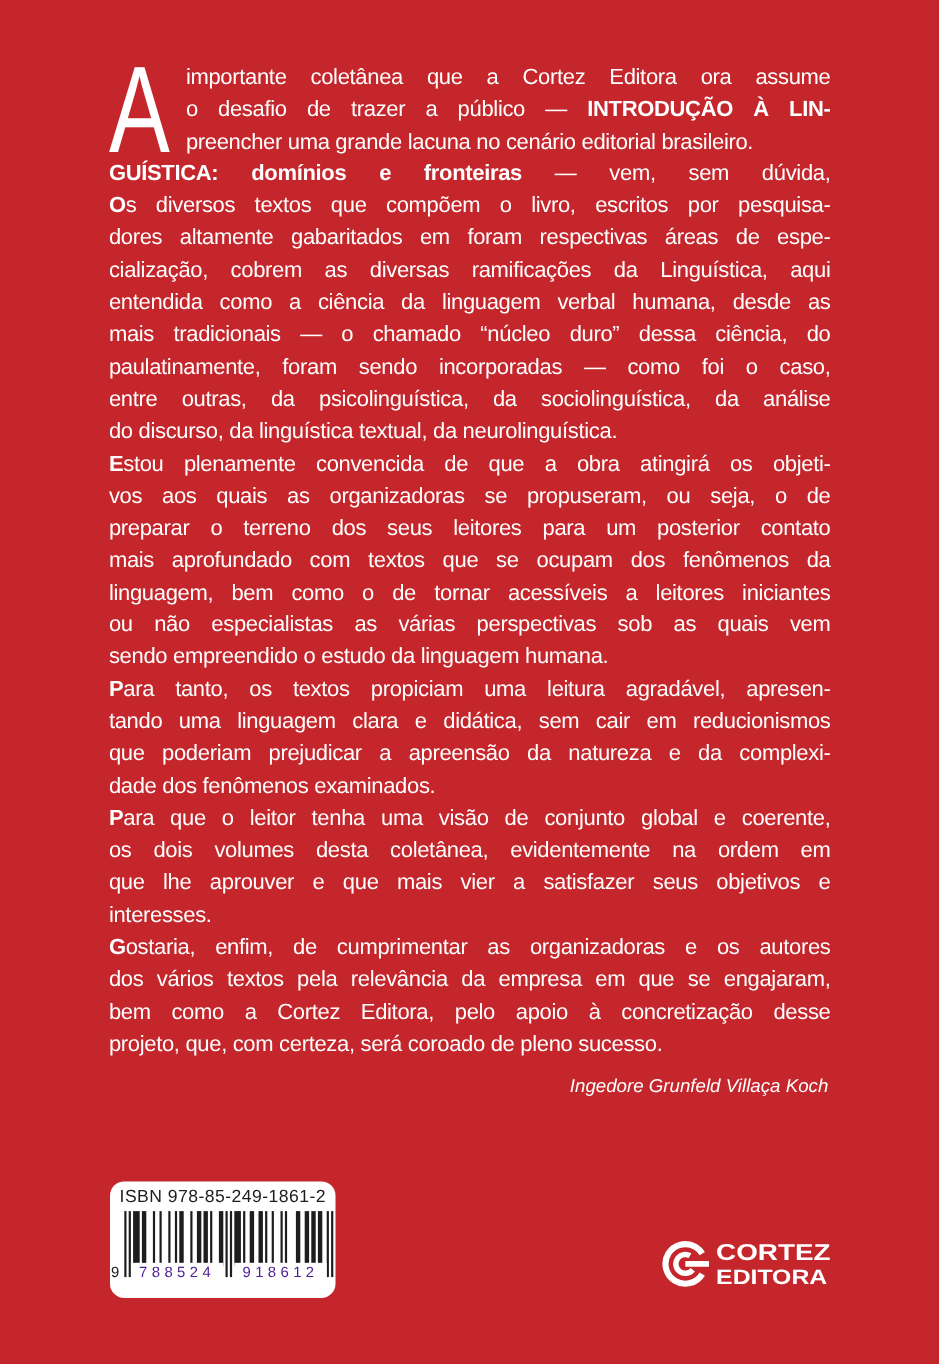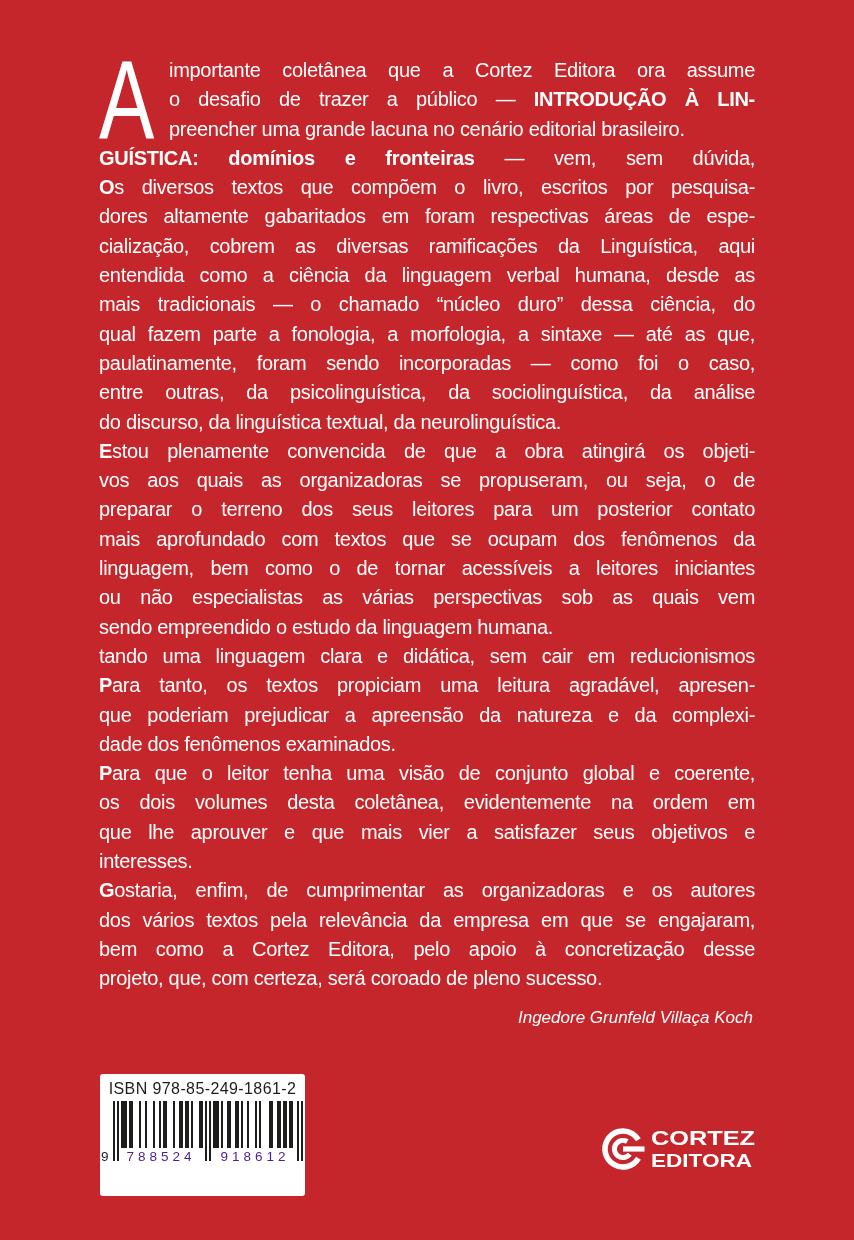--- a/index.html
+++ b/index.html
@@ -27,22 +27,22 @@
   }
   .ln.last{text-align-last:left;}
   .ln .b{font-weight:bold;}
   .signature{
     clear:both;margin-top:14px;
     font-size:17px;font-style:italic;text-align:right;
     padding-right:2px;letter-spacing:0;
   }
   
   .isbn-box{
-    position:absolute;left:100px;top:1074px;width:205px;height:122px;
-    background:#ffffff;color:#1d1d1b;border-radius:3px;
+    position:absolute;left:100px;top:1074px;width:205px;height:106px;
+    background:#ffffff;color:#1d1d1b;border-radius:13px;
   }
   .isbn-label{
     margin-top:6px;text-align:center;
     font-size:16px;letter-spacing:0.4px;font-weight:400;color:#1d1d1b;
   }
   .barcode{position:relative;width:190px;height:66px;margin:3px 0 0 13px;}
   .bars div{position:absolute;top:0;background:#1d1d1b;}
   .bc-strip{
     position:absolute;top:47px;height:17px;background:#ffffff;
     width:84px;text-align:center;
@@ -68,33 +68,32 @@
 
     <div class="ln"><span>importante coletânea que a Cortez Editora ora assume</span></div>
         <div class="ln"><span>o desafio de trazer a público — </span><span class="b">INTRODUÇÃO À LIN-</span></div>
         <div class="ln last"><span>preencher uma grande lacuna no cenário editorial brasileiro.</span></div>
         <div class="ln"><span class="b">GUÍSTICA: domínios e fronteiras</span><span> — vem, sem dúvida,</span></div>
         <div class="ln"><span class="b">O</span><span>s diversos textos que compõem o livro, escritos por pesquisa-</span></div>
         <div class="ln"><span>dores altamente gabaritados em foram respectivas áreas de espe-</span></div>
         <div class="ln"><span>cialização, cobrem as diversas ramificações da Linguística, aqui</span></div>
         <div class="ln"><span>entendida como a ciência da linguagem verbal humana, desde as</span></div>
         <div class="ln"><span>mais tradicionais — o chamado “núcleo duro” dessa ciência, do</span></div>
-        <div class="ln"><span>qual fazem parte a fonologia, a morfologia, a sintaxe — até as que,</span></div>
         <div class="ln"><span>paulatinamente, foram sendo incorporadas — como foi o caso,</span></div>
         <div class="ln"><span>entre outras, da psicolinguística, da sociolinguística, da análise</span></div>
         <div class="ln last"><span>do discurso, da linguística textual, da neurolinguística.</span></div>
         <div class="ln"><span class="b">E</span><span>stou plenamente convencida de que a obra atingirá os objeti-</span></div>
         <div class="ln"><span>vos aos quais as organizadoras se propuseram, ou seja, o de</span></div>
         <div class="ln"><span>preparar o terreno dos seus leitores para um posterior contato</span></div>
         <div class="ln"><span>mais aprofundado com textos que se ocupam dos fenômenos da</span></div>
         <div class="ln"><span>linguagem, bem como o de tornar acessíveis a leitores iniciantes</span></div>
         <div class="ln"><span>ou não especialistas as várias perspectivas sob as quais vem</span></div>
         <div class="ln last"><span>sendo empreendido o estudo da linguagem humana.</span></div>
+        <div class="ln"><span class="b">P</span><span>ara tanto, os textos propiciam uma leitura agradável, apresen-</span></div>
         <div class="ln"><span>tando uma linguagem clara e didática, sem cair em reducionismos</span></div>
-        <div class="ln"><span class="b">P</span><span>ara tanto, os textos propiciam uma leitura agradável, apresen-</span></div>
         <div class="ln"><span>que poderiam prejudicar a apreensão da natureza e da complexi-</span></div>
         <div class="ln last"><span>dade dos fenômenos examinados.</span></div>
         <div class="ln"><span class="b">P</span><span>ara que o leitor tenha uma visão de conjunto global e coerente,</span></div>
         <div class="ln"><span>os dois volumes desta coletânea, evidentemente na ordem em</span></div>
         <div class="ln"><span>que lhe aprouver e que mais vier a satisfazer seus objetivos e</span></div>
         <div class="ln last"><span>interesses.</span></div>
         <div class="ln"><span class="b">G</span><span>ostaria, enfim, de cumprimentar as organizadoras e os autores</span></div>
         <div class="ln"><span>dos vários textos pela relevância da empresa em que se engajaram,</span></div>
         <div class="ln"><span>bem como a Cortez Editora, pelo apoio à concretização desse</span></div>
         <div class="ln last"><span>projeto, que, com certeza, será coroado de pleno sucesso.</span></div>

